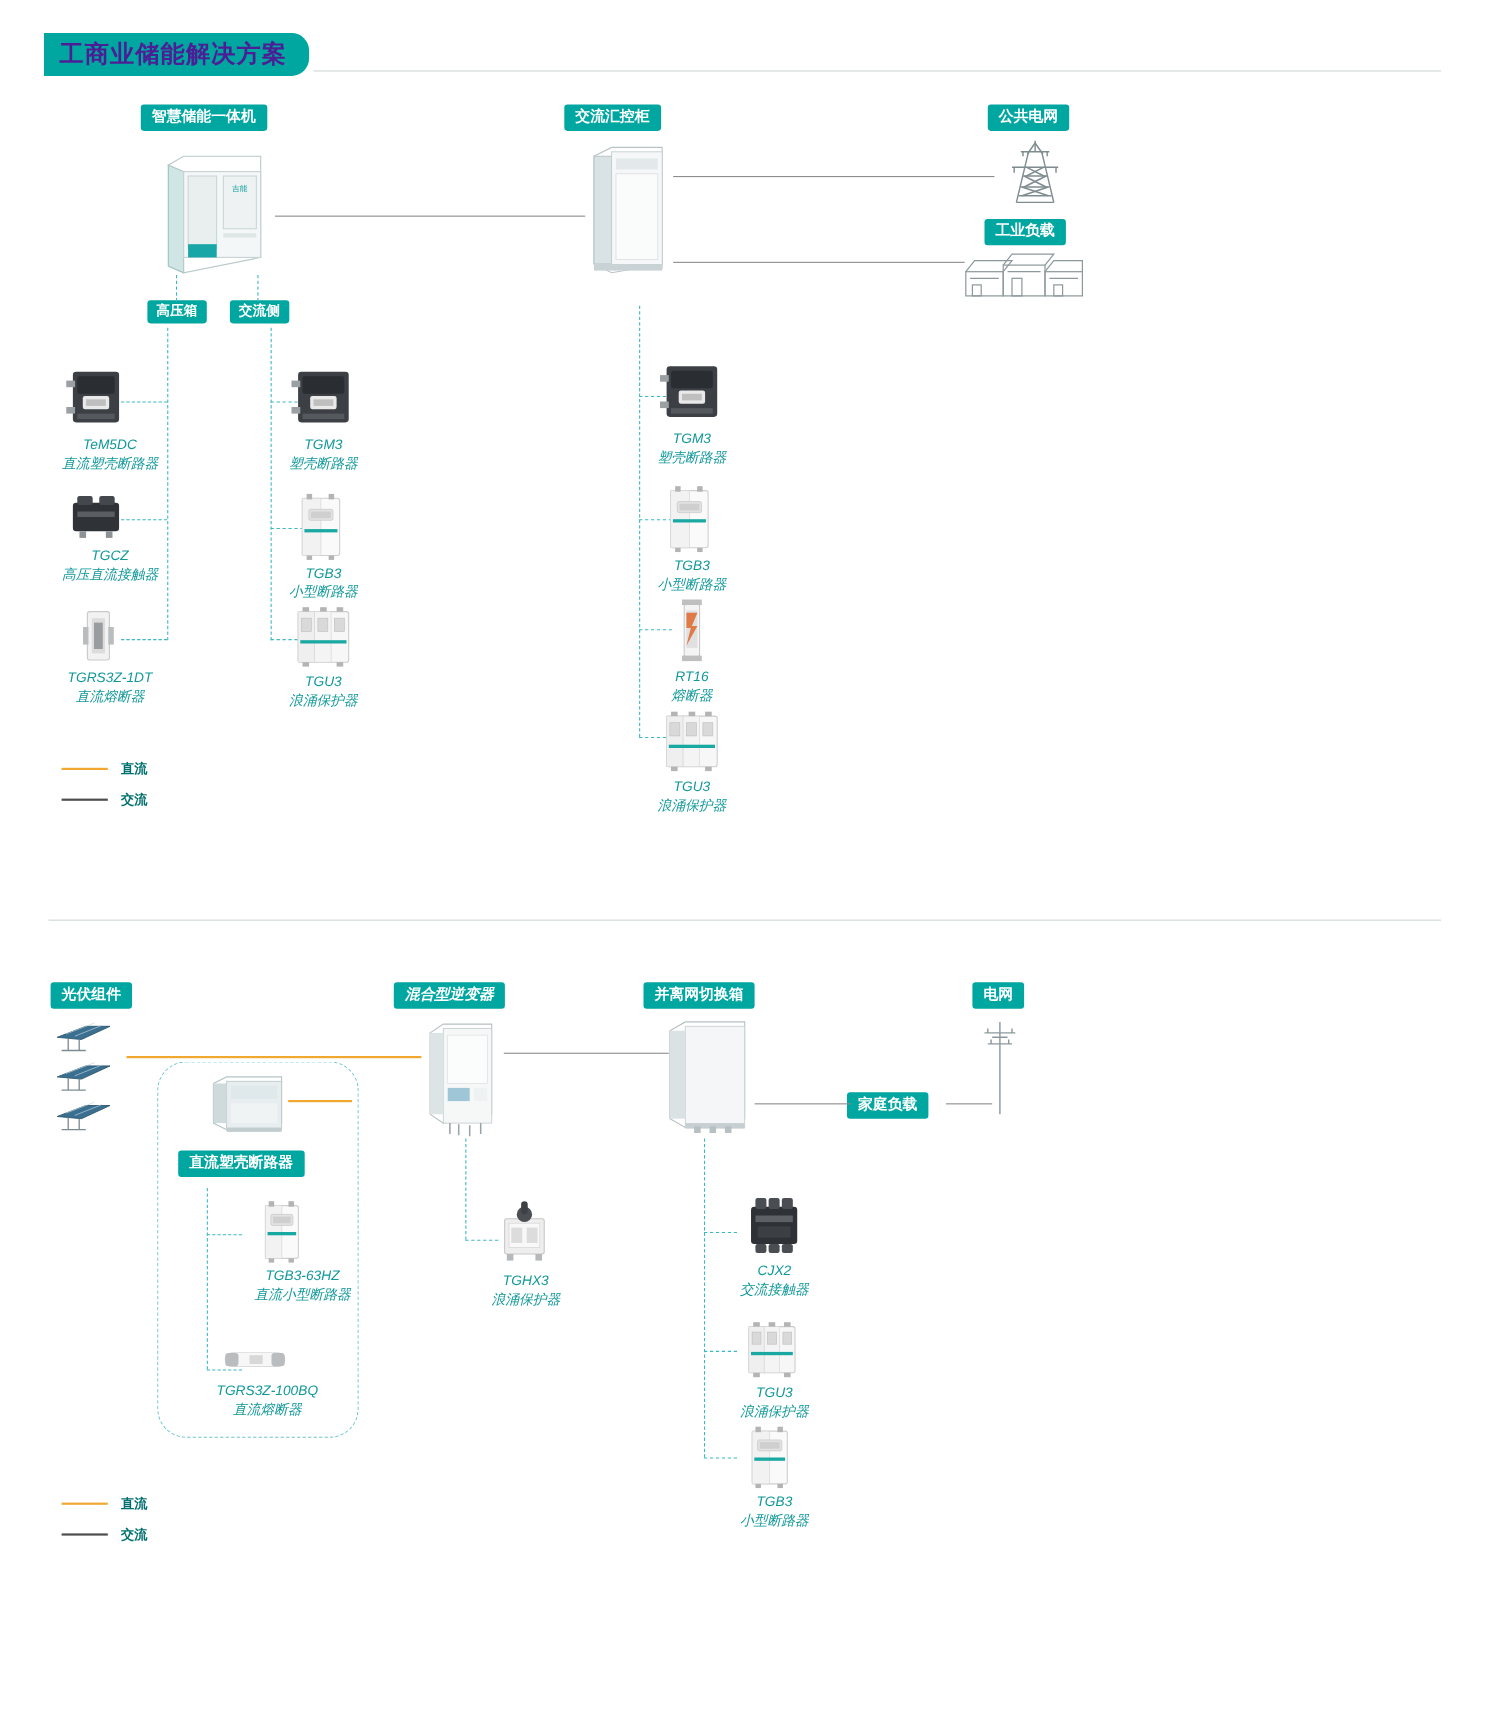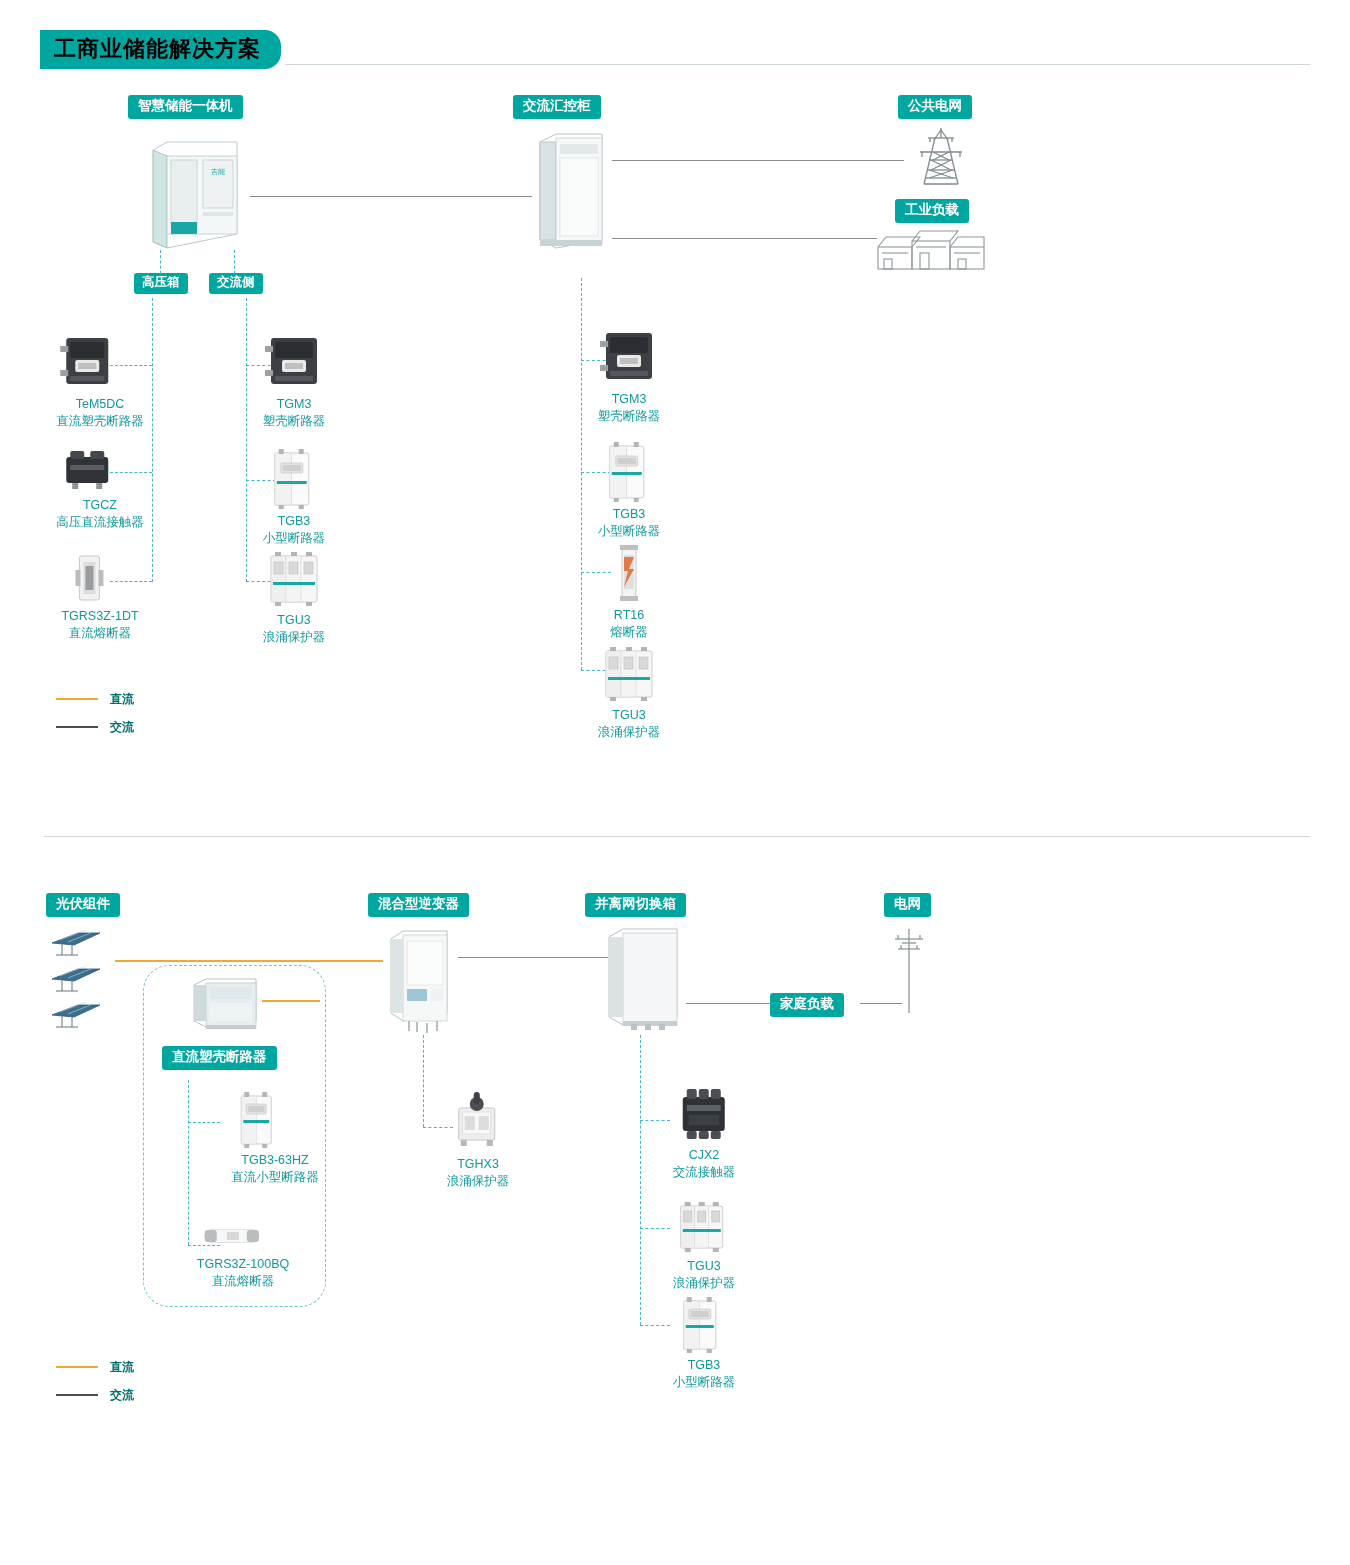--- a/index.html
+++ b/index.html
@@ -19,21 +19,21 @@
   
   .section-header {
     position: absolute;
     display: flex;
     align-items: center;
     width: 1270px;
     left: 40px;
   }
   .section-title {
     background: #00a6a0;
-    color: #000000;
+    color: #4c1d95;
     font-size: 22px;
     font-weight: bold;
     letter-spacing: 1px;
     padding: 7px 20px 8px 14px;
     border-radius: 0 16px 16px 0;
     white-space: nowrap;
     line-height: 1.1;
   }
   .section-rule {
     flex: 1;
@@ -65,21 +65,21 @@
   
   .component {
     position: absolute;
     text-align: center;
     color: #11989a;
     font-size: 12.5px;
     line-height: 1.35;
     white-space: nowrap;
     transform: translateX(-50%);
   }
-  .component .cap { margin-top: 4px; }
+  .component .cap { margin-top: 4px; font-style: italic; }
   .component .cap .l1 { display: block; }
   .component .cap .l2 { display: block; }
 
   
   .line-solid {
     position: absolute;
     background: #8c8c8c;
   }
   .line-orange {
     position: absolute;
@@ -398,21 +398,21 @@
       <div class="legend-swatch" style="background:#4d4d4d;"></div>
       <span>交流</span>
     </div>
   </div>
 
   <div class="section-header" style="top:822px;">
     <div class="section-rule"></div>
   </div>
 
   <div class="badge" style="left:46px; top:893px;">光伏组件</div>
-  <div class="badge" style="left:368px; top:893px;">混合型逆变器</div>
+  <div class="badge" style="left:358px; top:893px;font-style:italic;">混合型逆变器</div>
   <div class="badge" style="left:585px; top:893px;">并离网切换箱</div>
   <div class="badge" style="left:884px; top:893px;">电网</div>
   <div class="badge" style="left:770px; top:993px;">家庭负载</div>
   <div class="badge" style="left:162px; top:1046px;">直流塑壳断路器</div>
 
   <div style="position:absolute; left:48px; top:925px;">
     <svg width="56" height="110" viewBox="0 0 56 110">
       <g>
         <polygon points="4,18 30,8 52,8 26,20" fill="#3b6f8f" stroke="#2c5670" stroke-width="0.8"></polygon>
         <g stroke="#bcd6e4" stroke-width="0.6">

